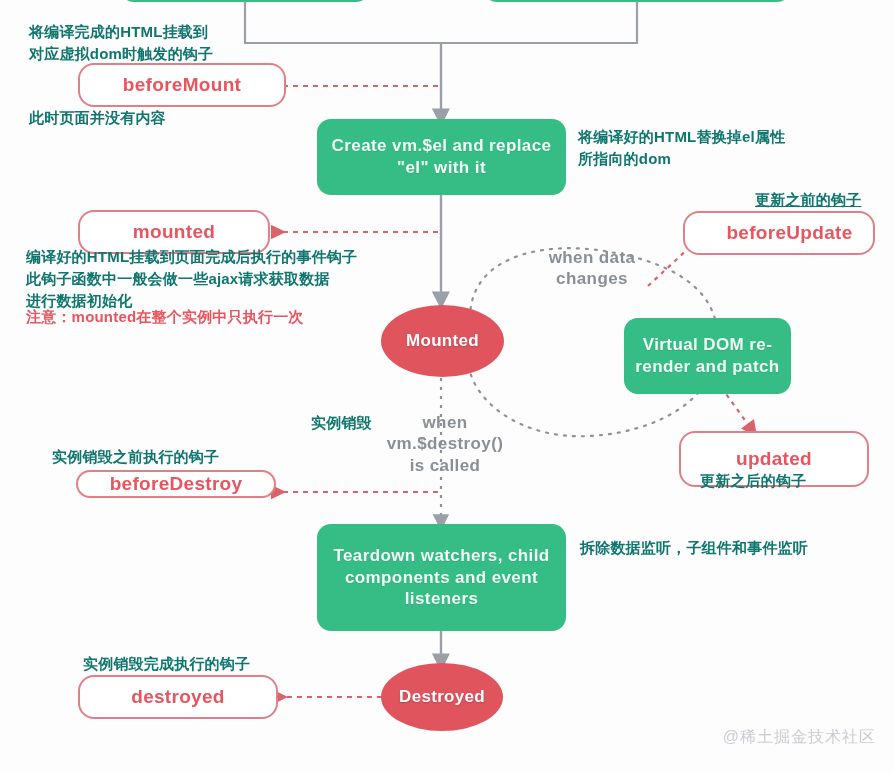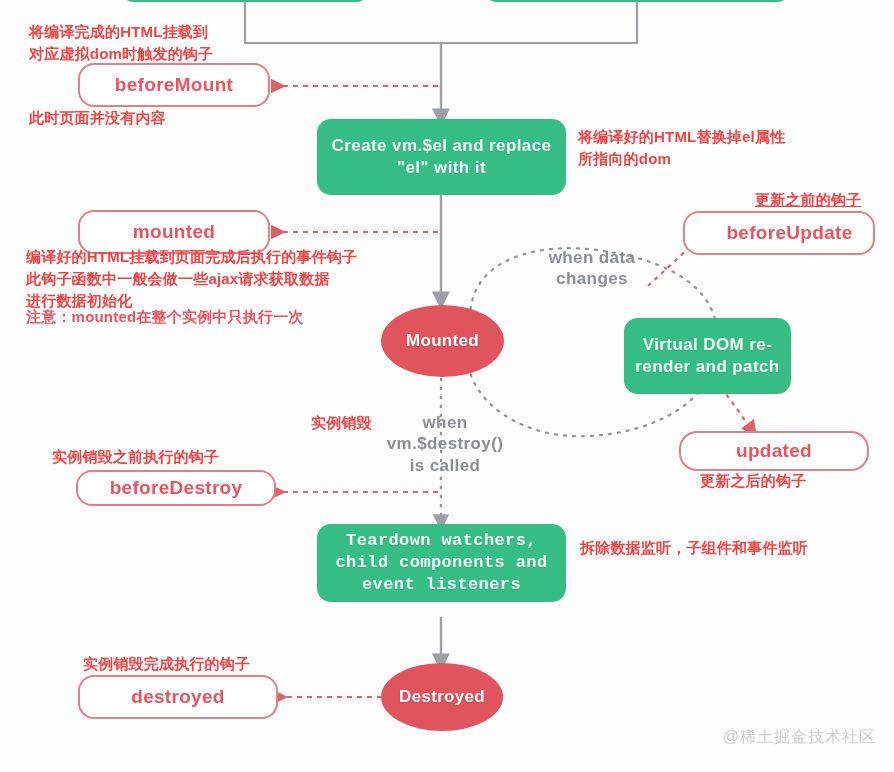--- a/index.html
+++ b/index.html
@@ -63,21 +63,21 @@
     border-radius: 50%;
     color: #ffffff;
     font-weight: bold;
     font-size: 17px;
     letter-spacing: 0.3px;
     text-shadow: 0 1px 2px rgba(0,0,0,0.18);
   }
   
   .note {
     position: absolute;
-    color: #ef4444;
+    color: #0f766e;
     font-weight: bold;
     font-size: 15px;
     line-height: 1.45;
     white-space: pre-line;
     letter-spacing: 0.2px;
   }
   .note.warn {
     color: #e8555f;
   }
   .flow-label {
@@ -155,38 +155,38 @@
   <div class="node green-box cut-top" style="left:483px; top:-24px; width:308px; height:26px;"></div>
 
   <div class="node green-box" style="left:317px; top:119px; width:249px; height:76px;">Create vm.$el
 and replace
 "el" with it</div>
 
   <div class="node green-box" style="left:624px; top:306px; width:167px; height:76px;margin-top:12px;">Virtual DOM
 re-render
 and patch</div>
 
-  <div class="node green-box" style="left:317px; top:524px; width:249px; height:78px;font-family:Liberation Mono, monospace;">Teardown
+  <div class="node green-box" style="left:317px; top:524px; width:249px; height:107px;">Teardown
 watchers, child
 components and
 event listeners</div>
 
   <div class="node state-ellipse" style="left:381px; top:305px; width:123px; height:72px;">Mounted</div>
 
   <div class="node state-ellipse" style="left:381px; top:663px; width:122px; height:68px;">Destroyed</div>
 
-  <div class="node hook-pill" style="left:78px; top:63px; width:192px; height:44px;">beforeMount</div>
+  <div class="node hook-pill" style="left:78px; top:63px; width:208px; height:44px;">beforeMount</div>
 
   <div class="node hook-pill" style="left:78px; top:210px; width:192px; height:44px;">mounted</div>
 
   <div class="node hook-pill" style="left:683px; top:211px; width:192px; height:44px;padding-left:21px;">beforeUpdate</div>
 
-  <div class="node hook-pill" style="left:679px; top:431px; width:190px; height:40px;border-radius:18px;">updated</div>
-
-  <div class="node hook-pill" style="left:76px; top:470px; width:200px; height:36px;">beforeDestroy</div>
+  <div class="node hook-pill" style="left:679px; top:431px; width:190px; height:56px;">updated</div>
+
+  <div class="node hook-pill" style="left:76px; top:470px; width:200px; height:28px;">beforeDestroy</div>
 
   <div class="node hook-pill" style="left:78px; top:675px; width:200px; height:44px;">destroyed</div>
 
   <div class="flow-label" style="left:522px; top:247px; width:140px;">when data
 changes</div>
 
   <div class="flow-label" style="left:380px; top:412px; width:130px;">when
 vm.$destroy()
 is called</div>
 

